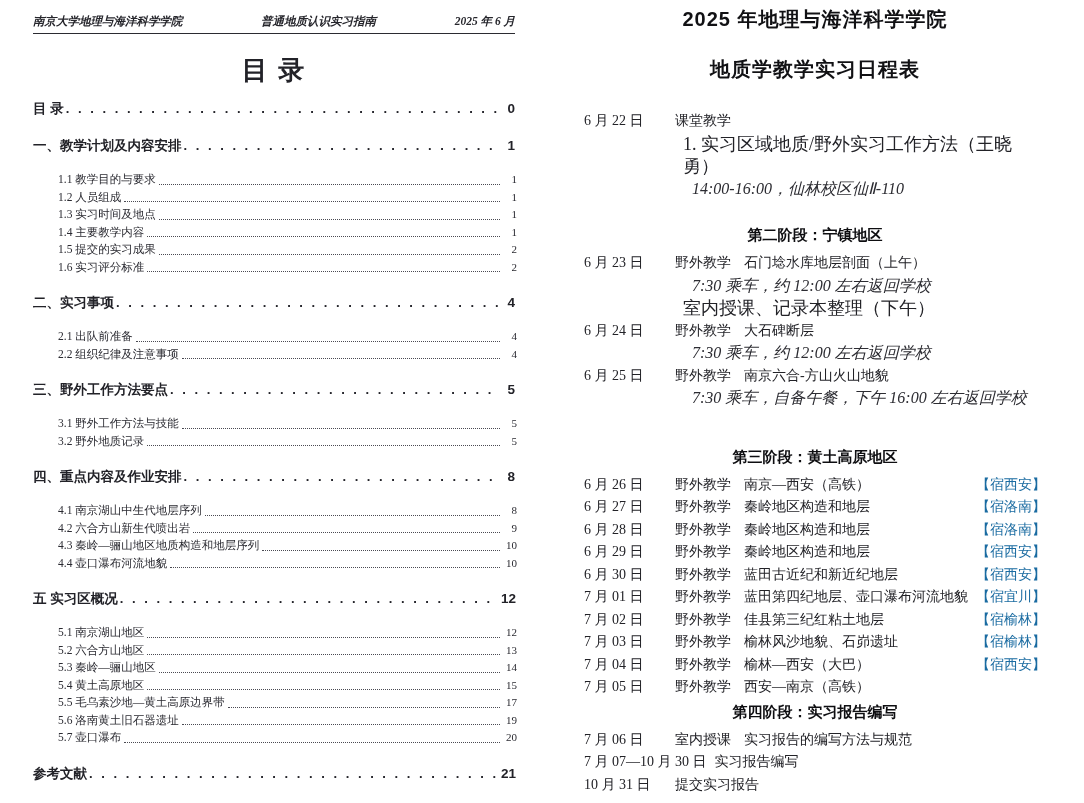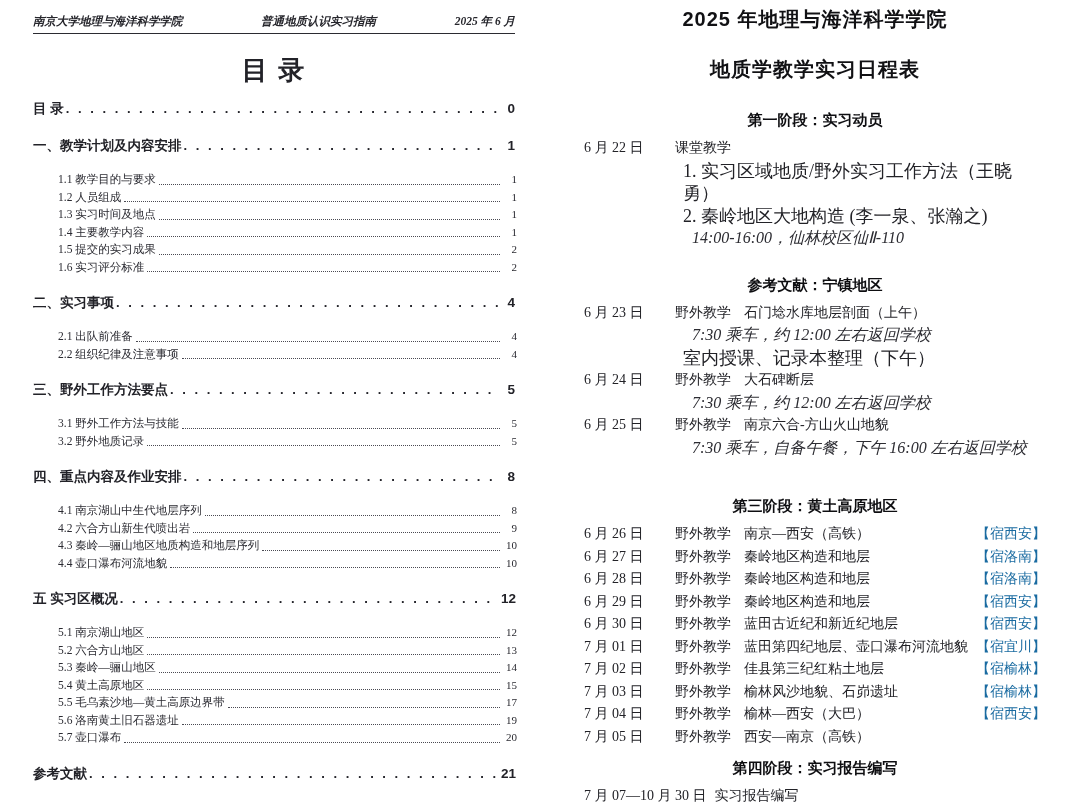--- a/index.html
+++ b/index.html
@@ -29,21 +29,21 @@
   .toc-row.l2 .toc-page { font-size:11px; }
 
   
   .right-page { position:absolute; left:572px; top:6px; width:478px; padding:0 4px 0 12px; }
   .rp-title { text-align:center; font-family:"Liberation Sans", sans-serif; font-weight:bold;
               font-size:20px; line-height:26px; color:#111114; letter-spacing:1px; }
   .rp-title.second { margin-top:24px; }
   .stage { margin-top:25px; }
   .stage.s1 { margin-top:28px; }
   .stage.s3 { margin-top:37px; }
-  .stage.s4 { margin-top:10px; }
+  .stage.s4 { margin-top:3px; }
   .stage-heading { text-align:center; font-family:"Liberation Sans", sans-serif; font-weight:bold;
                    font-size:15px; line-height:20px; color:#0e0e11; margin-bottom:7px; }
   .sched-row { display:flex; align-items:baseline; font-size:14px; line-height:22.5px; color:#222227; }
   .date { min-width:91px; padding-right:8px; white-space:nowrap; }
   .activity { white-space:nowrap; margin-right:13px; }
   .desc { white-space:nowrap; }
   .lodging { margin-left:auto; white-space:nowrap; font-weight:normal; }
   .sub { font-size:18px; line-height:22.5px; padding-left:99px; color:#222227; }
   .sub.note { font-size:16px; font-style:italic; padding-left:108px; color:#2c2c32; }
 </style>
@@ -199,31 +199,29 @@
         <span class="toc-page">21</span>
       </div>
     </div>
 </div>
 
 <div class="right-page">
   <div class="rp-title">2025 年地理与海洋科学学院</div>
   <div class="rp-title second">地质学教学实习日程表</div>
   <div>
       <section class="stage s1">
-        <div class="stage-heading">第一阶段：实习动员</div>
         <div class="sched-row">
           <span class="date">6 月 22 日</span>
           <span class="activity">课堂教学</span>
         </div>
         <div class="sub item">1.  实习区域地质/野外实习工作方法（王晓勇）</div>
-        <div class="sub item">2.  秦岭地区大地构造 (李一泉、张瀚之)</div>
         <div class="sub note">14:00-16:00，仙林校区仙Ⅱ-110</div>
       </section>
       <section class="stage s2">
-        <div class="stage-heading">参考文献：宁镇地区</div>
+        <div class="stage-heading">第二阶段：宁镇地区</div>
         <div class="sched-row">
           <span class="date">6 月 23 日</span>
           <span class="activity">野外教学</span>
           <span class="desc">石门埝水库地层剖面（上午）</span>
         </div>
         <div class="sub note">7:30 乘车，约 12:00 左右返回学校</div>
         <div class="sub cont">室内授课、记录本整理（下午）</div>
         <div class="sched-row">
           <span class="date">6 月 24 日</span>
           <span class="activity">野外教学</span>
@@ -295,20 +293,25 @@
         </div>
         <div class="sched-row">
           <span class="date">7 月 05 日</span>
           <span class="activity">野外教学</span>
           <span class="desc">西安—南京（高铁）</span>
         </div>
       </section>
       <section class="stage s4">
         <div class="stage-heading">第四阶段：实习报告编写</div>
         <div class="sched-row">
+          <span class="date">7 月 06 日</span>
+          <span class="activity">室内授课</span>
+          <span class="desc">实习报告的编写方法与规范</span>
+        </div>
+        <div class="sched-row">
           <span class="date">7 月 07—10 月 30 日</span>
           <span class="desc">实习报告编写</span>
         </div>
         <div class="sched-row">
           <span class="date">10 月 31 日</span>
           <span class="activity">提交实习报告</span>
         </div>
       </section>
     </div>
 </div>

